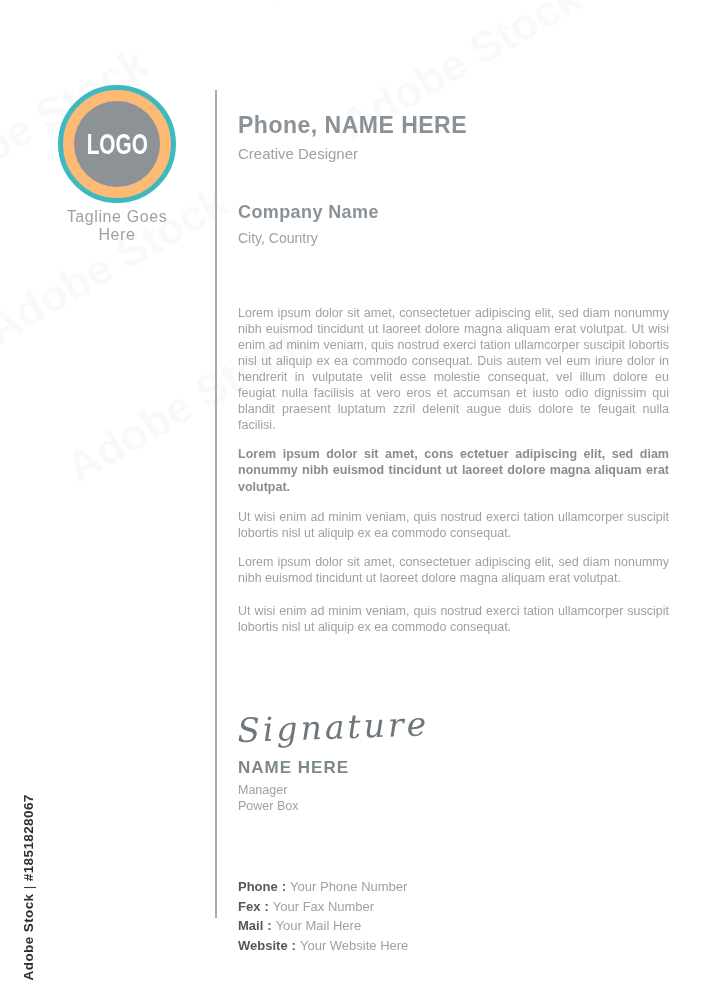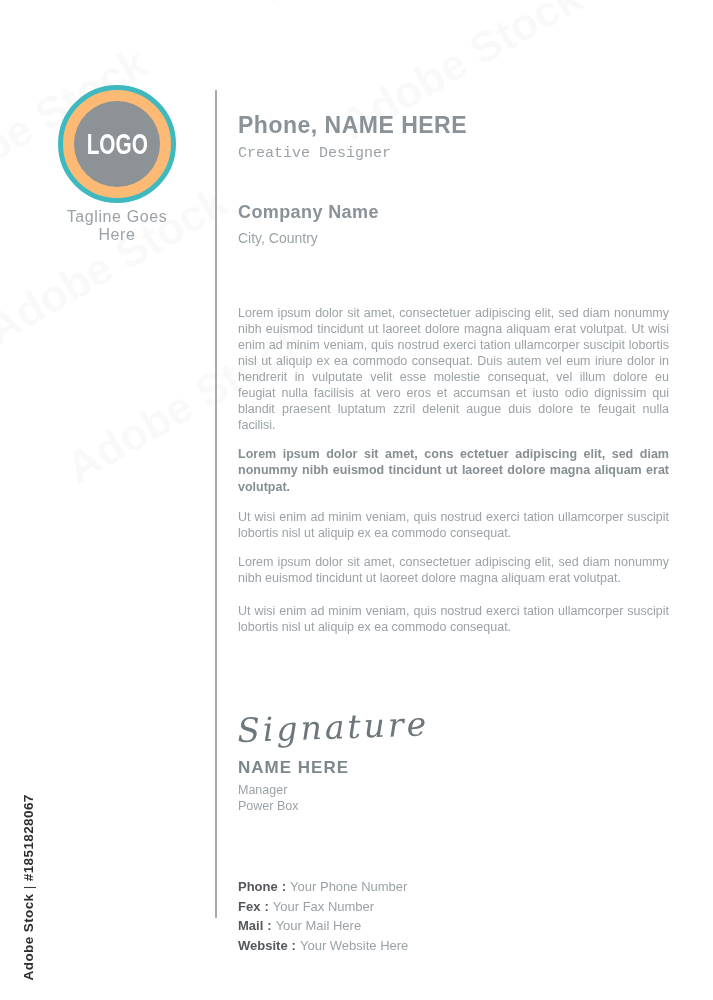--- a/index.html
+++ b/index.html
@@ -109,21 +109,20 @@
     font-size: 23px;
     font-weight: 600;
     letter-spacing: 0.5px;
     color: var(--heading_gray, #8a9297);
     line-height: 1.2;
   }
   .role {
     margin-top: 5px;
     font-size: 15px;
     color: var(--body_gray, #9ba2a6);
-    font-family: Liberation Mono, monospace;
   }
   .addr-block { margin-top: 40px; }
   .addr-company {
     font-size: 18px;
     font-weight: 600;
     letter-spacing: 0.4px;
     color: var(--heading_gray, #8a9297);
   }
   .addr-line {
     font-size: 14px;

